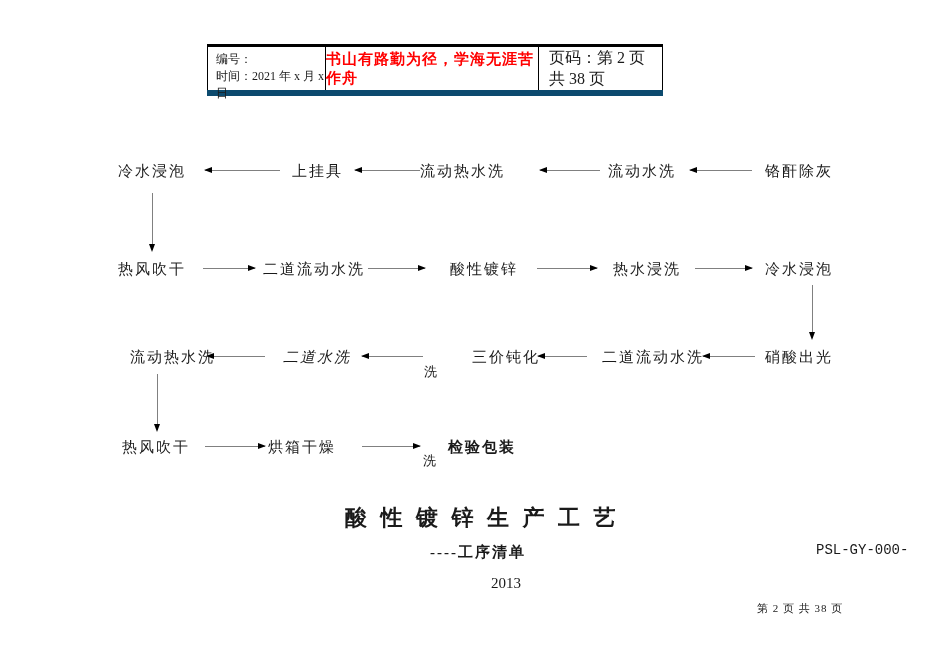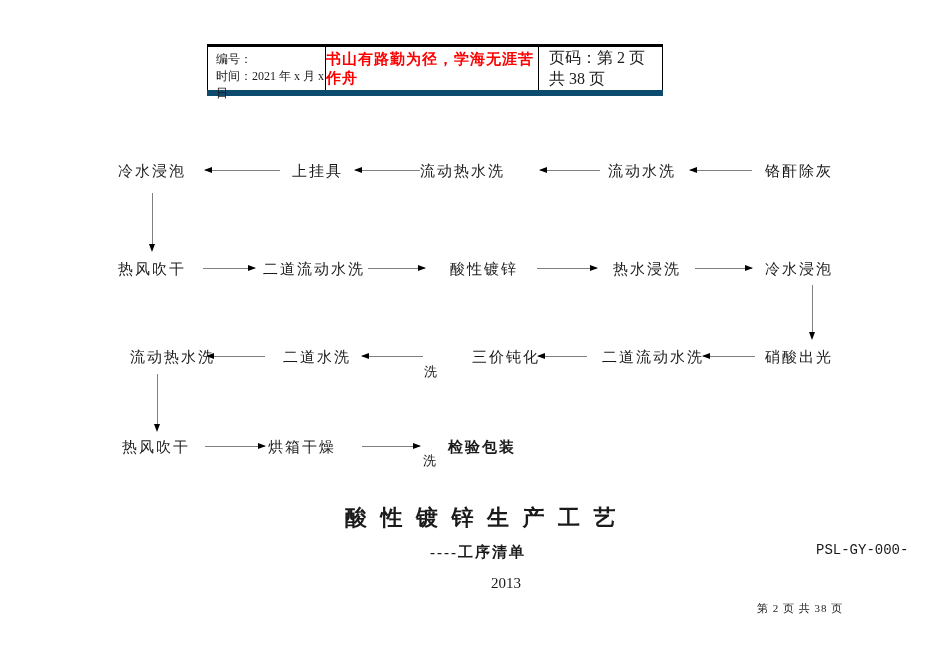--- a/index.html
+++ b/index.html
@@ -73,21 +73,21 @@
   <span class="node" style="left:613px; top:260px;">热水浸洗</span>
   <span class="node" style="left:765px; top:260px;">冷水浸泡</span>
   <div class="harrow right" style="left:203px; top:268px; width:52px;"></div>
   <div class="harrow right" style="left:368px; top:268px; width:57px;"></div>
   <div class="harrow right" style="left:537px; top:268px; width:60px;"></div>
   <div class="harrow right" style="left:695px; top:268px; width:57px;"></div>
 
   <div class="varrow" style="left:812px; top:285px; height:53px;"></div>
 
   <span class="node" style="left:118px; top:348px;margin-left:12px;">流动热水洗</span>
-  <span class="node" style="left:283px; top:348px;">二道水洗</span>
+  <span class="node" style="left:283px; top:348px;font-style:italic;">二道水洗</span>
   <span class="node" style="left:448px; top:348px;margin-left:24px;">三价钝化</span>
   <span class="node" style="left:602px; top:348px;">二道流动水洗</span>
   <span class="node" style="left:765px; top:348px;">硝酸出光</span>
   <span class="stray" style="left:424px; top:363px;">洗</span>
   <div class="harrow left" style="left:207px; top:356px; width:58px;"></div>
   <div class="harrow left" style="left:362px; top:356px; width:61px;"></div>
   <div class="harrow left" style="left:538px; top:356px; width:49px;"></div>
   <div class="harrow left" style="left:703px; top:356px; width:52px;"></div>
 
   <div class="varrow" style="left:157px; top:374px; height:56px;"></div>

